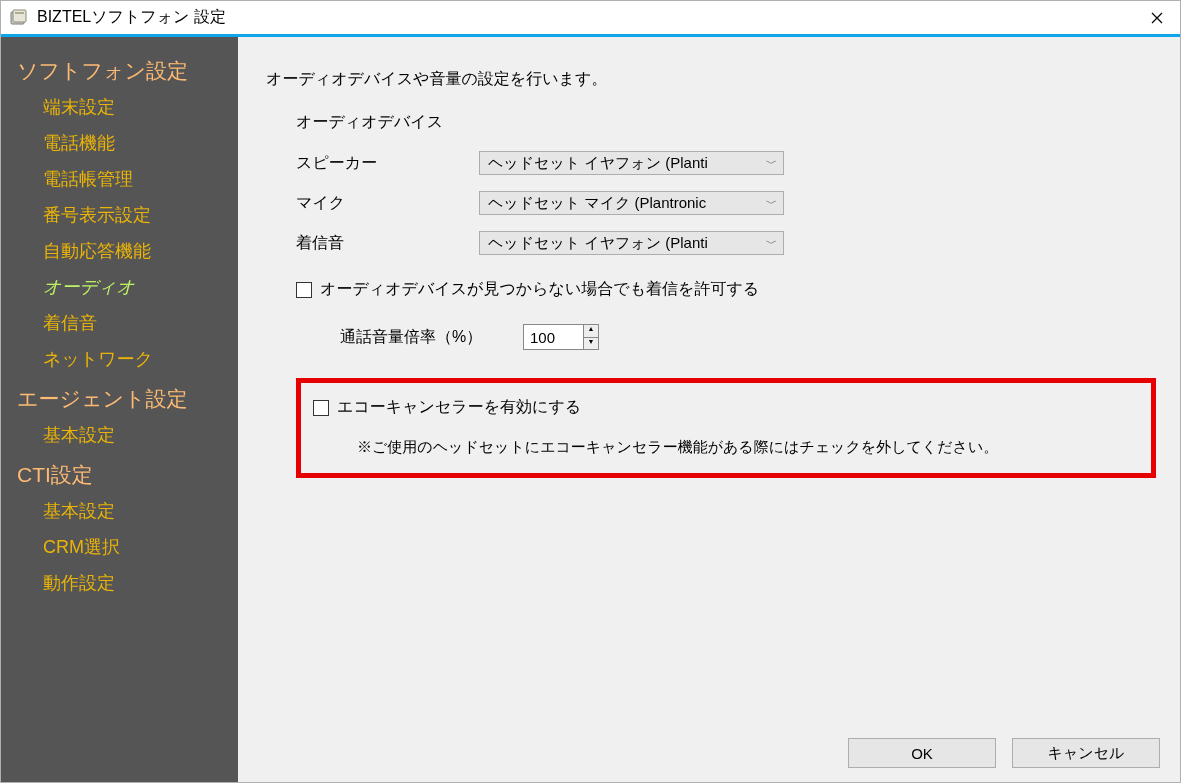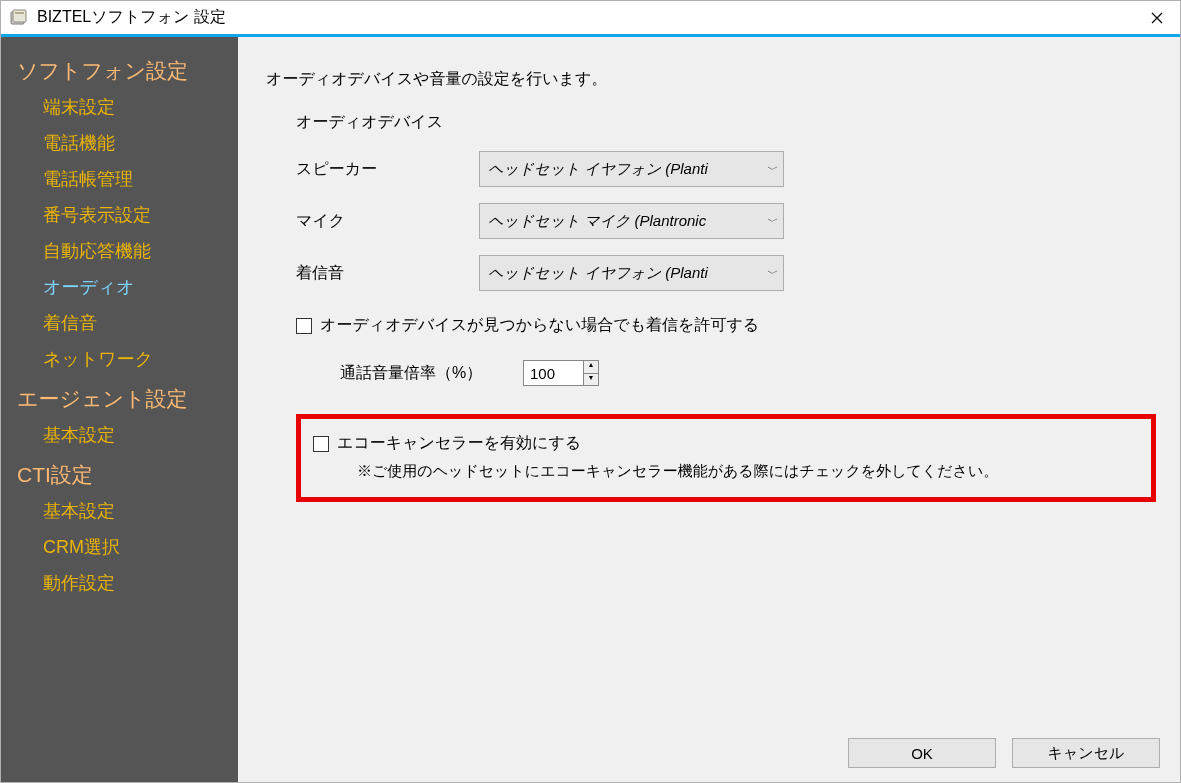--- a/index.html
+++ b/index.html
@@ -37,38 +37,37 @@
     padding-top: 12px;
   }
   .sidebar .section-header {
     font-size: 21px; color: #fdba74; padding: 8px 16px 4px 16px;
     font-weight: 400;
   }
   .sidebar .item {
     font-size: 18px; color: #eab308; padding: 6px 16px 6px 42px;
     cursor: pointer;
   }
-  .sidebar .item.active { color: #7dd3fc; }
+  .sidebar .item.active { color: #bef264; font-style: italic; }
 
   .main {
     flex: 1; position: relative; background: #f0f0f0;
     padding: 32px 24px 0 28px;
     display: flex; flex-direction: column;
   }
   .main .heading { font-size: 16px; color:#000; margin-bottom: 22px; }
   .form-area { padding-left: 30px; }
   .sub-heading { font-size: 16px; margin-bottom: 18px; }
 
   .form-row { display: flex; align-items: center; margin-bottom: 16px; }
   .form-row .label { width: 183px; font-size: 16px; }
   .form-row .select {
-    width: 305px; height: 36px; background:#e6e6e6; border:1px solid #adadad;
+    width: 305px; height: 24px; background:#e6e6e6; border:1px solid #adadad;
     display:flex; align-items:center; padding: 0 6px 0 8px; color:#000; font-size:15px;
     cursor:pointer;
-    font-style:italic;
   }
   .form-row .select .sel-text { flex:1; white-space:nowrap; overflow:hidden; text-overflow:clip; }
   .form-row .select .chev { font-size:11px; color:#555; margin-left:6px; }
 
   .checkbox-row { display:flex; align-items:center; margin-top: 24px; margin-bottom: 24px; }
   .checkbox-box {
     width:16px; height:16px; border:1px solid #333; background:#fff; margin-right:8px; flex-shrink:0;
   }
   .checkbox-label { font-size:16px; }
 
@@ -84,21 +83,21 @@
   .spinner .buttons .btn {
     width:14px; height:12px; font-size:7px; line-height:7px; text-align:center;
     background:#eee; cursor:pointer; user-select:none;
   }
   .spinner .buttons .btn + .btn { border-top:1px solid #888; }
 
   .highlight-box {
     border: 5px solid #e60000; padding: 14px 12px 16px 12px;
     margin-top: 4px;
   }
-  .highlight-box .checkbox-row { margin: 0 0 8px 0; }
+  .highlight-box .checkbox-row { margin: 0 0 20px 0; }
   .highlight-box .note { font-size:15px; padding-left: 44px; }
 
   .footer {
     position: absolute; right: 20px; bottom: 14px;
     display:flex; gap:16px;
   }
   .footer .btn {
     width: 148px; height: 30px; background:#e6e6e6; border:1px solid #adadad;
     display:flex; align-items:center; justify-content:center; font-size:15px; cursor:pointer;
   }

